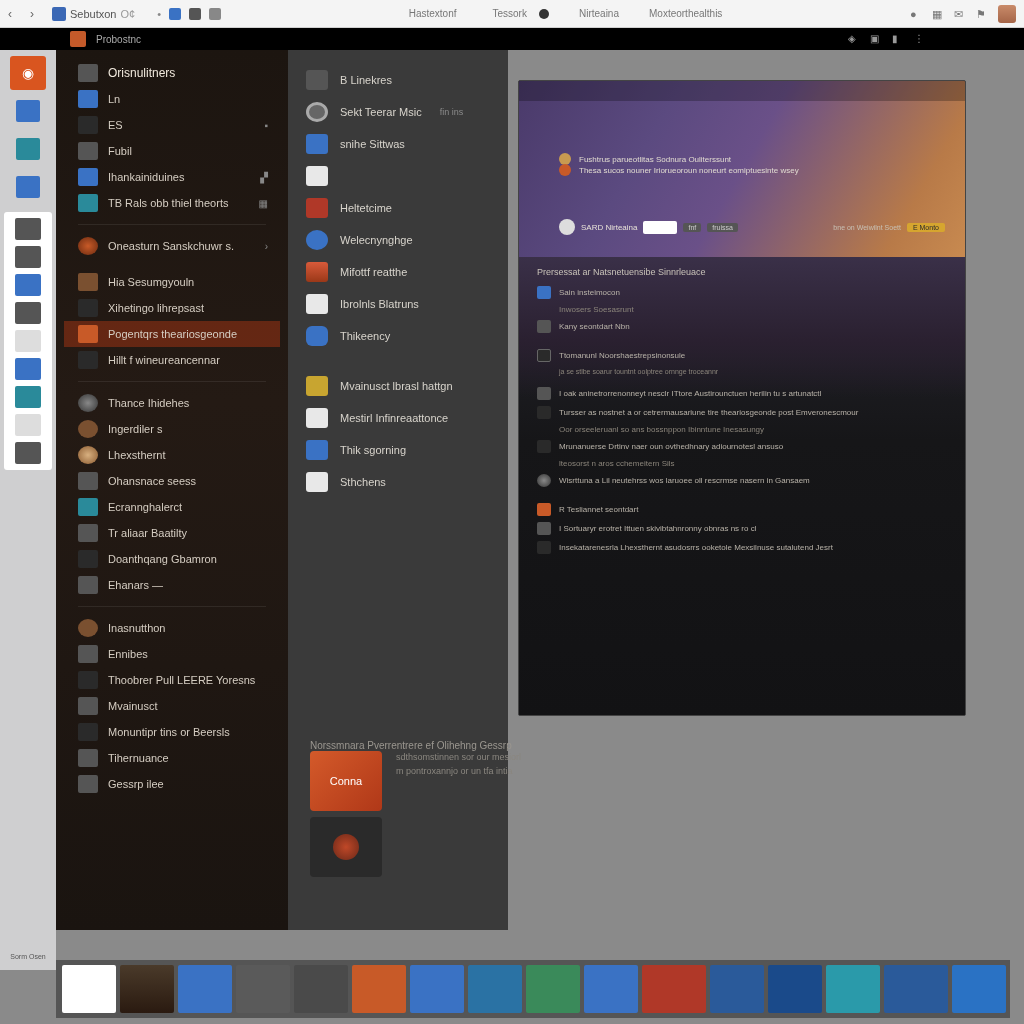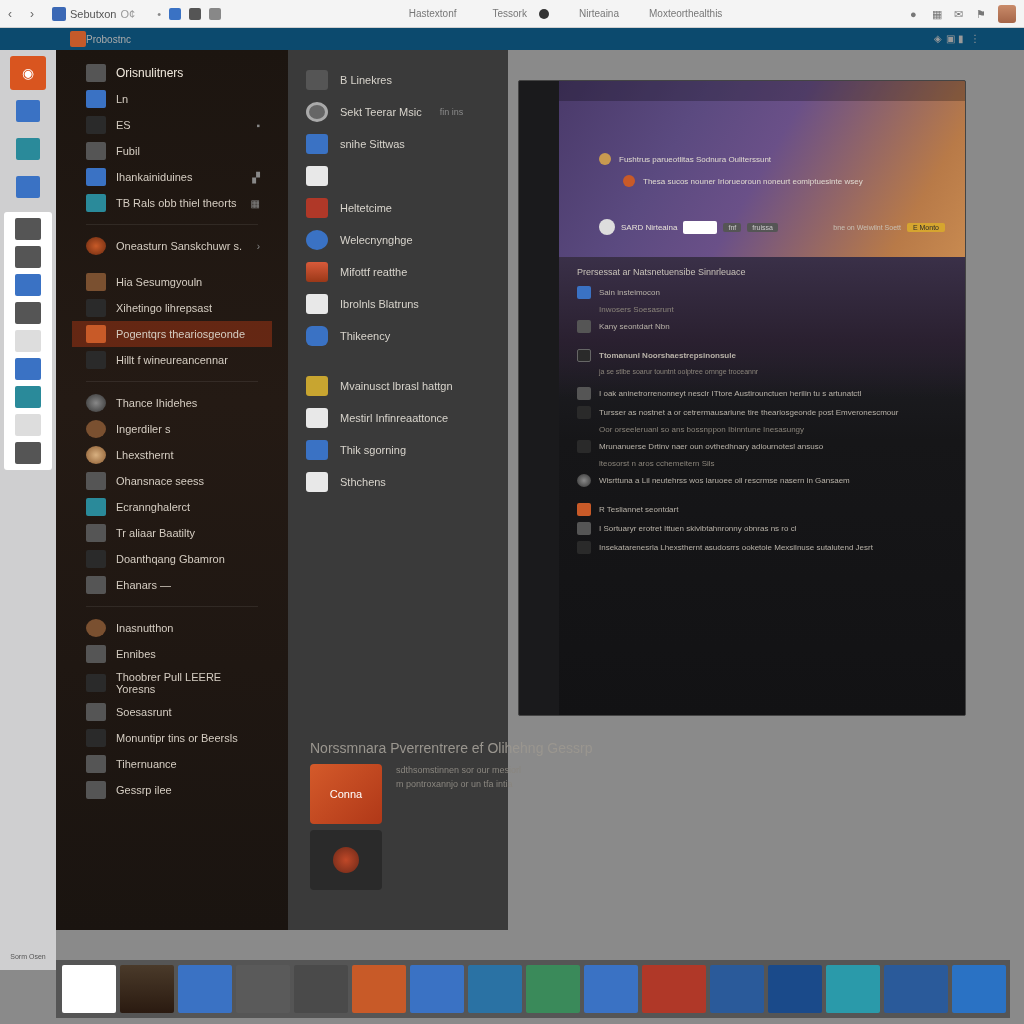--- a/index.html
+++ b/index.html
@@ -10,76 +10,76 @@
 .topbar .nav-arrow { width:14px; height:14px; color:#666; font-size:12px; }
 .topbar .title-chip { display:flex; align-items:center; gap:4px; font-size:11px; color:#555; }
 .topbar .title-chip .sq { width:14px; height:14px; background:#3b68b5; border-radius:2px; }
 .topbar .spacer { flex:1; }
 .topbar .menu-text { font-size:10px; color:#777; }
 .topbar .right-icons { display:flex; gap:10px; align-items:center; }
 .topbar .right-icons .ico { width:12px; height:12px; color:#777; font-size:11px; }
 .topbar .avatar { width:18px; height:18px; border-radius:3px; background:linear-gradient(#c98b6a,#a56548); }
 
 
-.apphdr { height:22px; background:#0c4a6e; display:flex; align-items:center; padding:0 42px 0 70px; }
+.apphdr { height:22px; background:#000000; display:flex; align-items:center; padding:0 98px 0 70px; gap:10px; }
 .apphdr .logo { width:16px; height:16px; background:#c45a2a; border-radius:2px; }
 .apphdr .ttl { font-size:10px; color:#aaa; }
 .apphdr .spacer { flex:1; }
 .apphdr .hico { width:12px; height:12px; color:#999; font-size:10px; }
 
 
 .rail { position:absolute; left:0; top:50px; width:56px; height:920px; background:#cfcfd0; display:flex; flex-direction:column; align-items:center; padding-top:6px; gap:4px; }
 .rail .tile { width:36px; height:34px; border-radius:3px; display:flex; align-items:center; justify-content:center; font-size:14px; }
 .rail .tile.active { background:#d9551f; color:#fff; }
 .rail .tile img,.rail .tile .sq { width:24px; height:22px; border-radius:2px; }
 .rail .whitebox { background:#fff; width:48px; border-radius:3px; padding:6px 4px; display:flex; flex-direction:column; gap:6px; align-items:center; margin-top:4px; }
 .rail .whitebox .mini { width:26px; height:22px; border-radius:2px; }
 .rail .lowlabel { font-size:7px; color:#555; margin-top:auto; padding-bottom:10px; }
 
 
-.sidebar { position:absolute; left:56px; top:50px; width:232px; height:880px; background:linear-gradient(180deg,#1c1510 0%,#241a14 40%,#1a1410 100%); padding:10px 16px; overflow:hidden; }
+.sidebar { position:absolute; left:56px; top:50px; width:232px; height:880px; background:linear-gradient(180deg,#1c1510 0%,#241a14 40%,#1a1410 100%); padding:10px 8px; overflow:hidden; }
 .sidebar .item { display:flex; align-items:center; gap:10px; padding:4px 14px; color:#d5cdc2; font-size:11px; position:relative; cursor:pointer; }
 .sidebar .item .ic { width:20px; height:18px; border-radius:2px; flex-shrink:0; }
 .sidebar .item .arrow { position:absolute; right:12px; color:#888; font-size:10px; }
 .sidebar .divider { height:1px; background:rgba(255,255,255,0.08); margin:8px 14px; }
 .sidebar .item.highlight { background:rgba(200,60,20,0.4); }
 
 
 .midcol { position:absolute; left:288px; top:50px; width:220px; height:880px; background:#3a3a3a; padding:14px 0; }
 .midcol .mitem { display:flex; align-items:center; gap:12px; padding:6px 18px; color:#d8d4cc; font-size:11px; cursor:pointer; }
 .midcol .mitem .mic { width:22px; height:20px; border-radius:3px; flex-shrink:0; }
 .midcol .mitem .sub { color:#8a8a8a; font-size:9px; margin-left:6px; }
 .midcol .gap { height:18px; }
 
 
-.preview { position:absolute; left:518px; top:80px; width:448px; height:636px; background:#1a1a1c; border:1px solid #444; border-radius:2px; overflow:hidden;padding-left:40px; }
+.preview { position:absolute; left:518px; top:80px; width:448px; height:636px; background:#1a1a1c; border:1px solid #444; border-radius:2px; overflow:hidden; }
 .preview .wall { height:176px; background:linear-gradient(120deg,#4a3a6a 0%,#5b4a80 30%,#6a5088 50%,#b87a48 85%,#c88a50 100%); position:relative; }
 .preview .wall .tabbar { position:absolute; top:0; left:0; right:0; height:20px; background:rgba(0,0,0,0.25); }
 .preview .wall .notif { position:absolute; left:40px; right:20px; display:flex; align-items:center; gap:8px; color:#e0dad0; font-size:8px; }
 .preview .wall .notif .bullet { width:12px; height:12px; border-radius:50%; }
 .preview .wall .n1 { top:72px; }
-.preview .wall .n2 { top:94px;margin-left:24px; }
+.preview .wall .n2 { top:83px; }
 .preview .wall .searchrow { position:absolute; top:138px; left:40px; right:20px; display:flex; align-items:center; gap:6px; }
 .preview .wall .searchrow .av { width:16px; height:16px; border-radius:50%; background:#ddd; }
 .preview .wall .searchrow .lbl { color:#e8e2d8; font-size:8px; }
 .preview .wall .searchrow .inp { background:#fff; height:13px; width:34px; border-radius:2px; }
 .preview .wall .searchrow .btn { background:#555; color:#ccc; font-size:7px; padding:1px 5px; border-radius:2px; }
 .preview .wall .searchrow .ybtn { background:#d6a52f; color:#2a2a2a; font-size:7px; padding:1px 6px; border-radius:2px; }
 
 .preview .lower { height:460px; background:linear-gradient(180deg,#2a2a34 0%,#1f1f26 15%,#161618 40%,#121214 100%); position:relative; padding:10px 18px; }
 .preview .lower::before { content:""; position:absolute; top:0; left:0; right:0; height:140px; background:linear-gradient(180deg,#3a3048 0%,#2a2030 60%,transparent 100%); pointer-events:none; }
 .preview .lower .hdr { color:#c8c2b8; font-size:9px; margin-bottom:6px; position:relative; }
 .preview .lower .row { display:flex; align-items:center; gap:8px; padding:3px 0; color:#b8b2a8; font-size:8px; position:relative; }
 .preview .lower .row .ric { width:14px; height:13px; border-radius:2px; flex-shrink:0; }
-.preview .lower .subhdr { margin-top:10px;font-weight:bold; }
+.preview .lower .subhdr { margin-top:10px; }
 .preview .lower .indent { padding-left:22px; }
 
 
 .rec { position:absolute; left:310px; top:740px; width:656px; height:160px; }
-.rec .rtitle { color:#9a968f; font-size:14px; margin-bottom:8px; }
+.rec .rtitle { color:#9a968f; font-size:10px; }
 .rec .card { display:flex; gap:14px; }
 .rec .thumb { width:72px; height:60px; border-radius:4px; background:linear-gradient(135deg,#d45a2a,#b03818); display:flex; align-items:center; justify-content:center; color:#fff; font-size:11px; }
 .rec .thumb2 { width:72px; height:60px; border-radius:4px; background:#2a2a2a; display:flex; align-items:center; justify-content:center; margin-top:6px; }
 .rec .thumb2 .circ { width:26px; height:26px; border-radius:50%; background:radial-gradient(#c04828,#6a2818); }
 .rec .meta { color:#8a867f; font-size:9px; line-height:1.5; }
 
 
 .taskbar { position:absolute; left:56px; right:14px; bottom:6px; height:58px; background:#555; display:flex; gap:4px; padding:4px 6px; align-items:center; overflow:hidden; }
 .taskbar .tb { height:48px; border-radius:2px; flex-shrink:0; }
 
@@ -248,21 +248,21 @@
   <div class="item">
       <span class="ic c-grey"></span>
       <span>Ennibes</span>
     </div>
   <div class="item">
       <span class="ic c-dark"></span>
       <span>Thoobrer Pull LEERE Yoresns</span>
     </div>
   <div class="item">
       <span class="ic c-grey"></span>
-      <span>Soesasrunt</span>
+      <span>Mvainusct</span>
     </div>
   <div class="item">
       <span class="ic c-dark"></span>
       <span>Monuntipr tins or Beersls</span>
     </div>
   <div class="item">
       <span class="ic c-grey"></span>
       <span>Tihernuance</span>
     </div>
   <div class="item">

